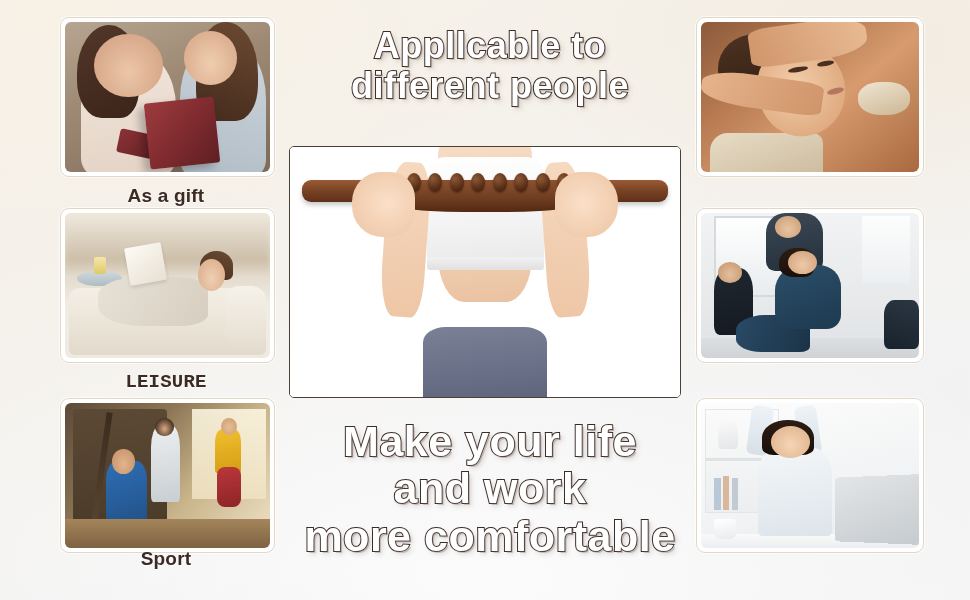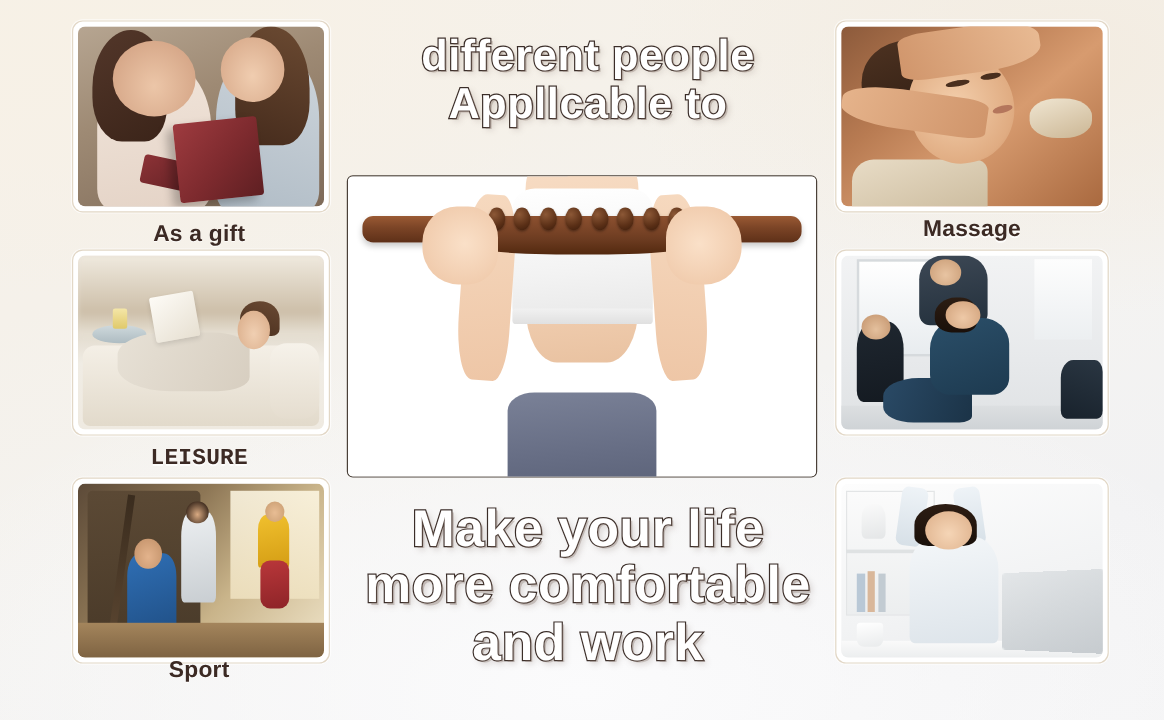--- a/index.html
+++ b/index.html
@@ -282,22 +282,22 @@
   .bead { position:absolute; top:10.5%; width:3.6%; height:7.5%;
              background: radial-gradient(circle at 34% 30%,#8c5836 0%,#5a2f16 60%,#3b1c0b 100%);
              border-radius:50%; box-shadow: 0 1px 2px rgba(0,0,0,.35);}
 </style>
 </head>
 <body>
 
 <div id="poster">
 
   <div class="headline" id="headline-top">
+    <div>Appllcable to</div>
     <div>different people</div>
-    <div>Appllcable to</div>
   </div>
 
   <div id="hero">
     <div class="ph hero-bg">
       <div class="hero-neck"></div>
       <div class="hero-torso"></div>
       <div class="hero-legging"></div>
       <div class="hero-bra"></div>
       <div class="hero-bra-band"></div>
       <div class="hero-arm-l"></div>
@@ -314,22 +314,22 @@
       <div class="bead" style="left:68.5%"></div>
       <div class="bead" style="left:24.5%"></div>
       <div class="bead" style="left:74%"></div>
       <div class="hero-hand-l"></div>
       <div class="hero-hand-r"></div>
     </div>
   </div>
 
   <div class="headline" id="headline-bottom">
     <div>Make your life</div>
+    <div>and work</div>
     <div>more comfortable</div>
-    <div>and work</div>
   </div>
 
   <div class="tile" style="left:60px; top:17px; width:215px; height:160px;">
     <div class="tile-photo">
       <div class="ph gift-bg">
         <div class="gift-w1"></div>
         <div class="gift-hair1"></div>
         <div class="gift-h1"></div>
         <div class="gift-w2"></div>
         <div class="gift-hair2"></div>
@@ -385,21 +385,20 @@
         <div class="mass-hair"></div>
         <div class="mass-face"></div>
         <div class="mass-eye1"></div>
         <div class="mass-eye2"></div>
         <div class="mass-lip"></div>
         <div class="mass-arm2"></div>
         <div class="mass-arm1"></div>
       </div>
     </div>
   </div>
-  <div class="tile-caption cap-right" style="top:181px;">Massage</div>
 
   <div class="tile" style="left:696px; top:208px; width:228px; height:155px;">
     <div class="tile-photo">
       <div class="ph yoga-bg">
         <div class="yoga-win"></div>
         <div class="yoga-win2"></div>
         <div class="yoga-floor"></div>
         <div class="yoga-p3"></div>
         <div class="yoga-h3"></div>
         <div class="yoga-p4"></div>

